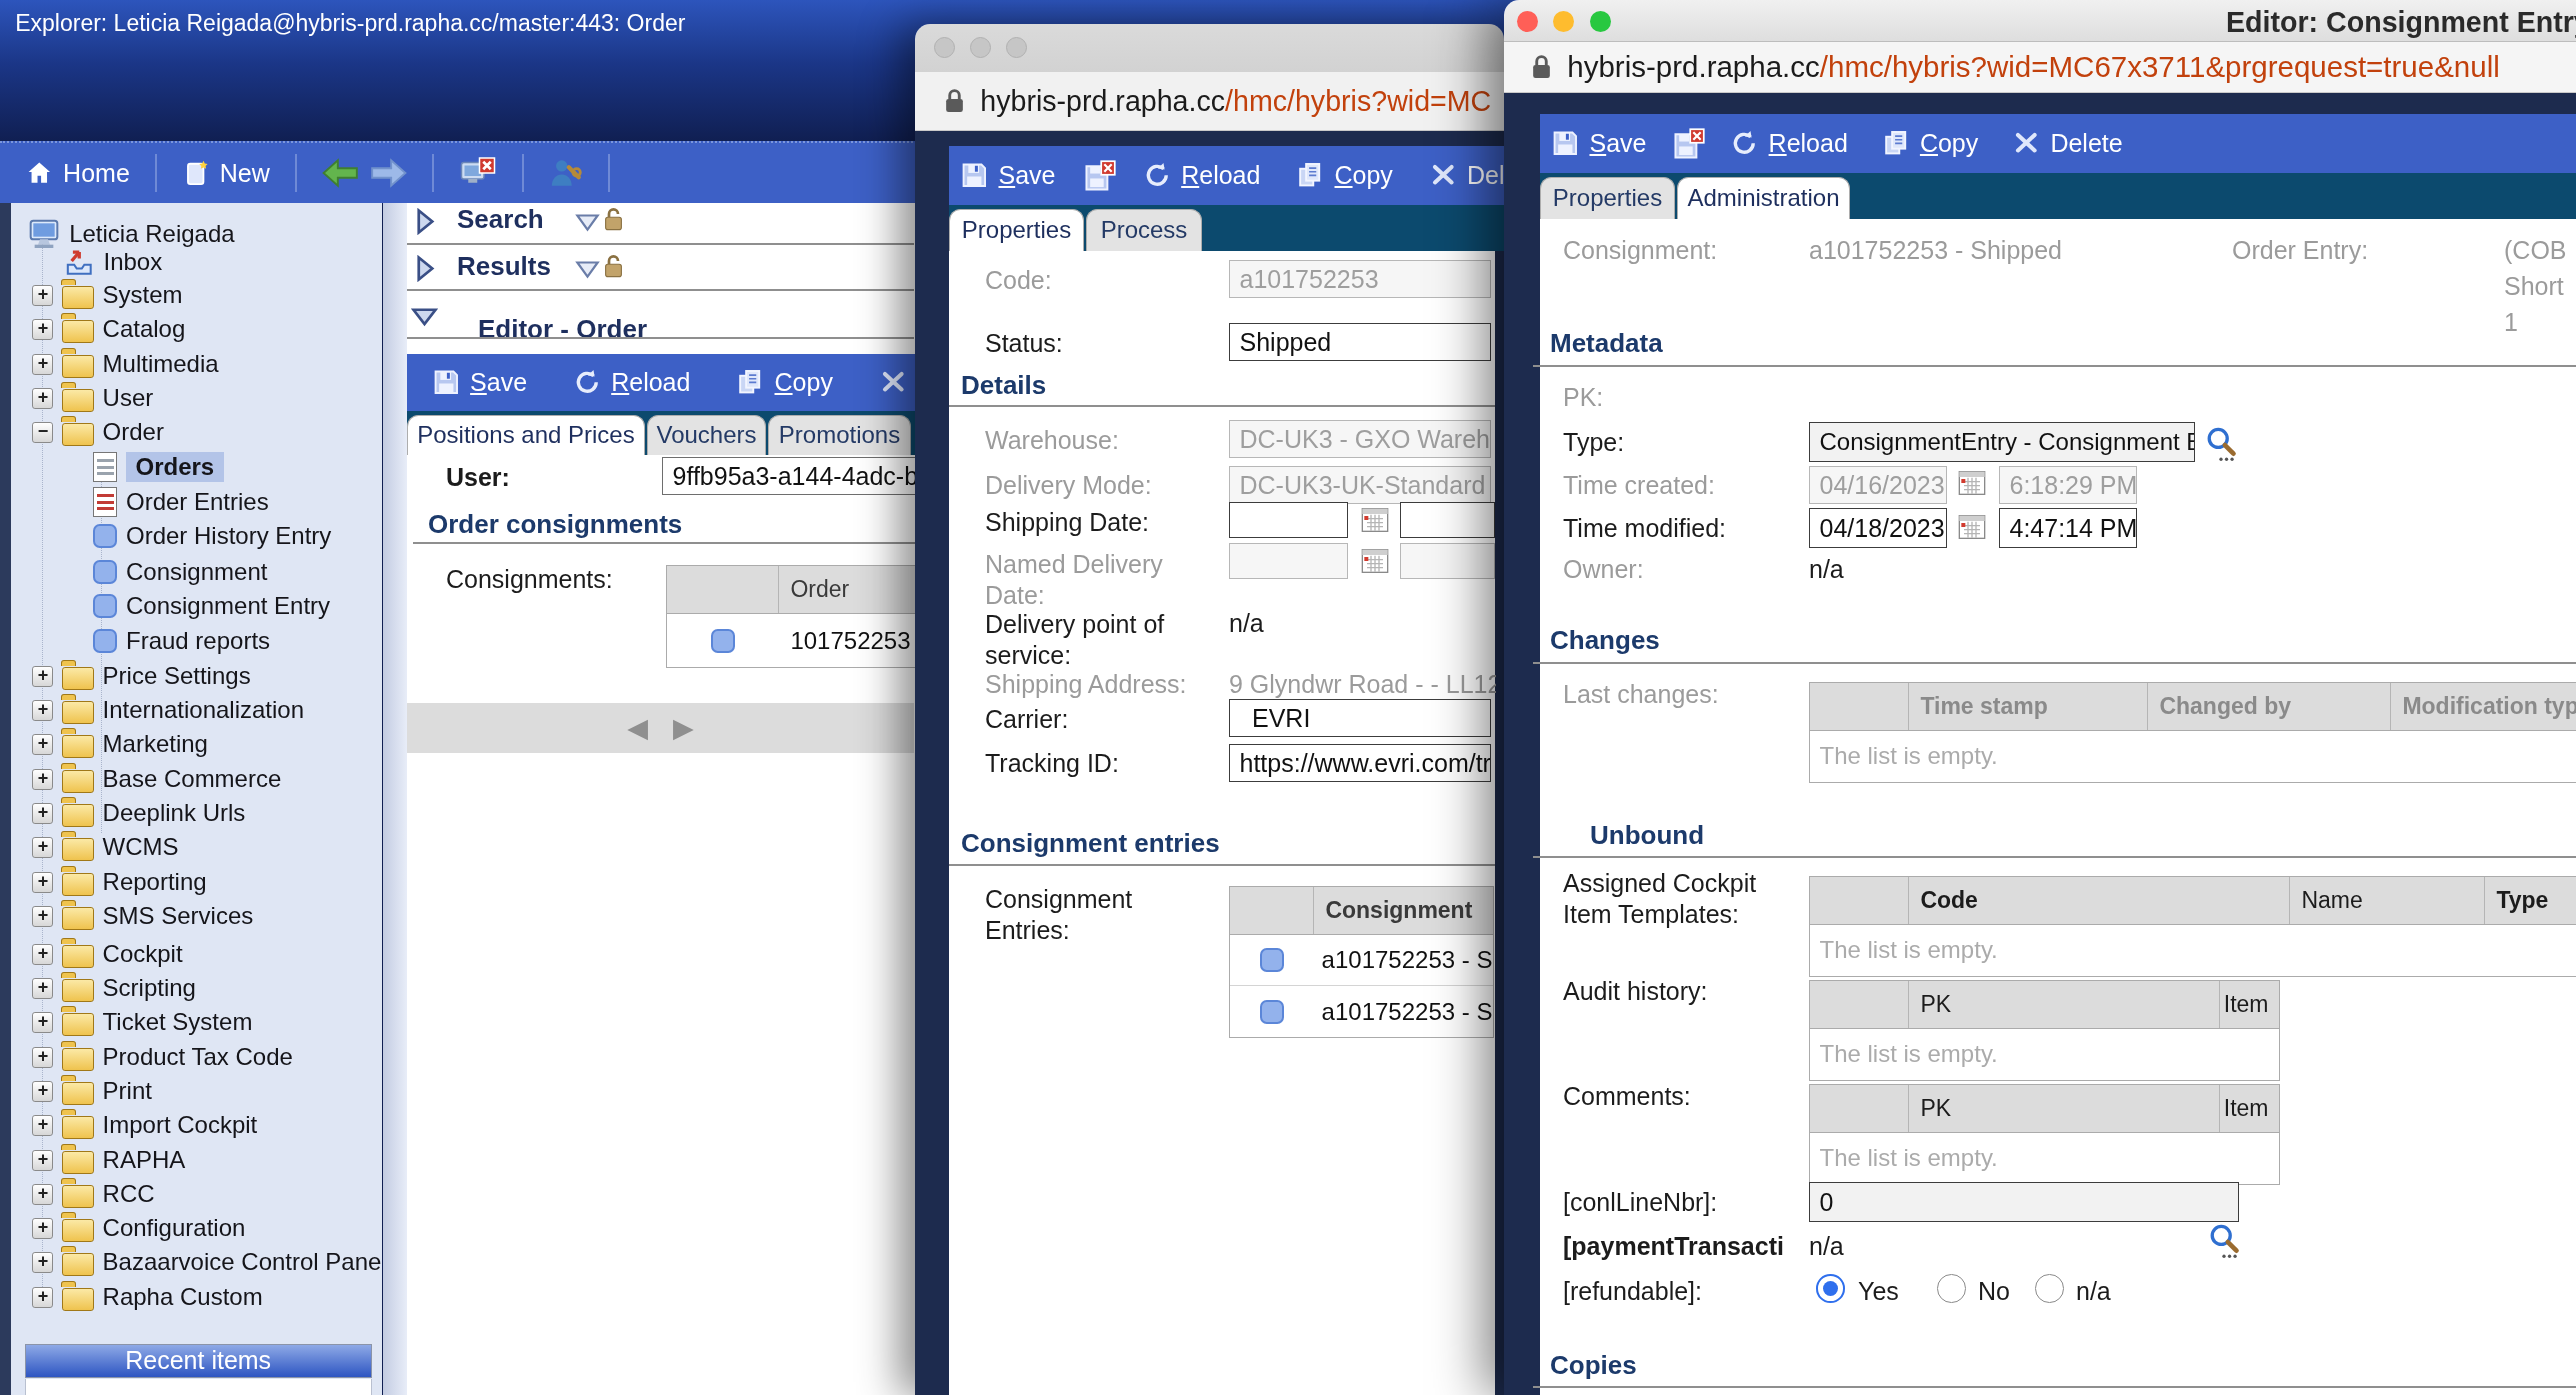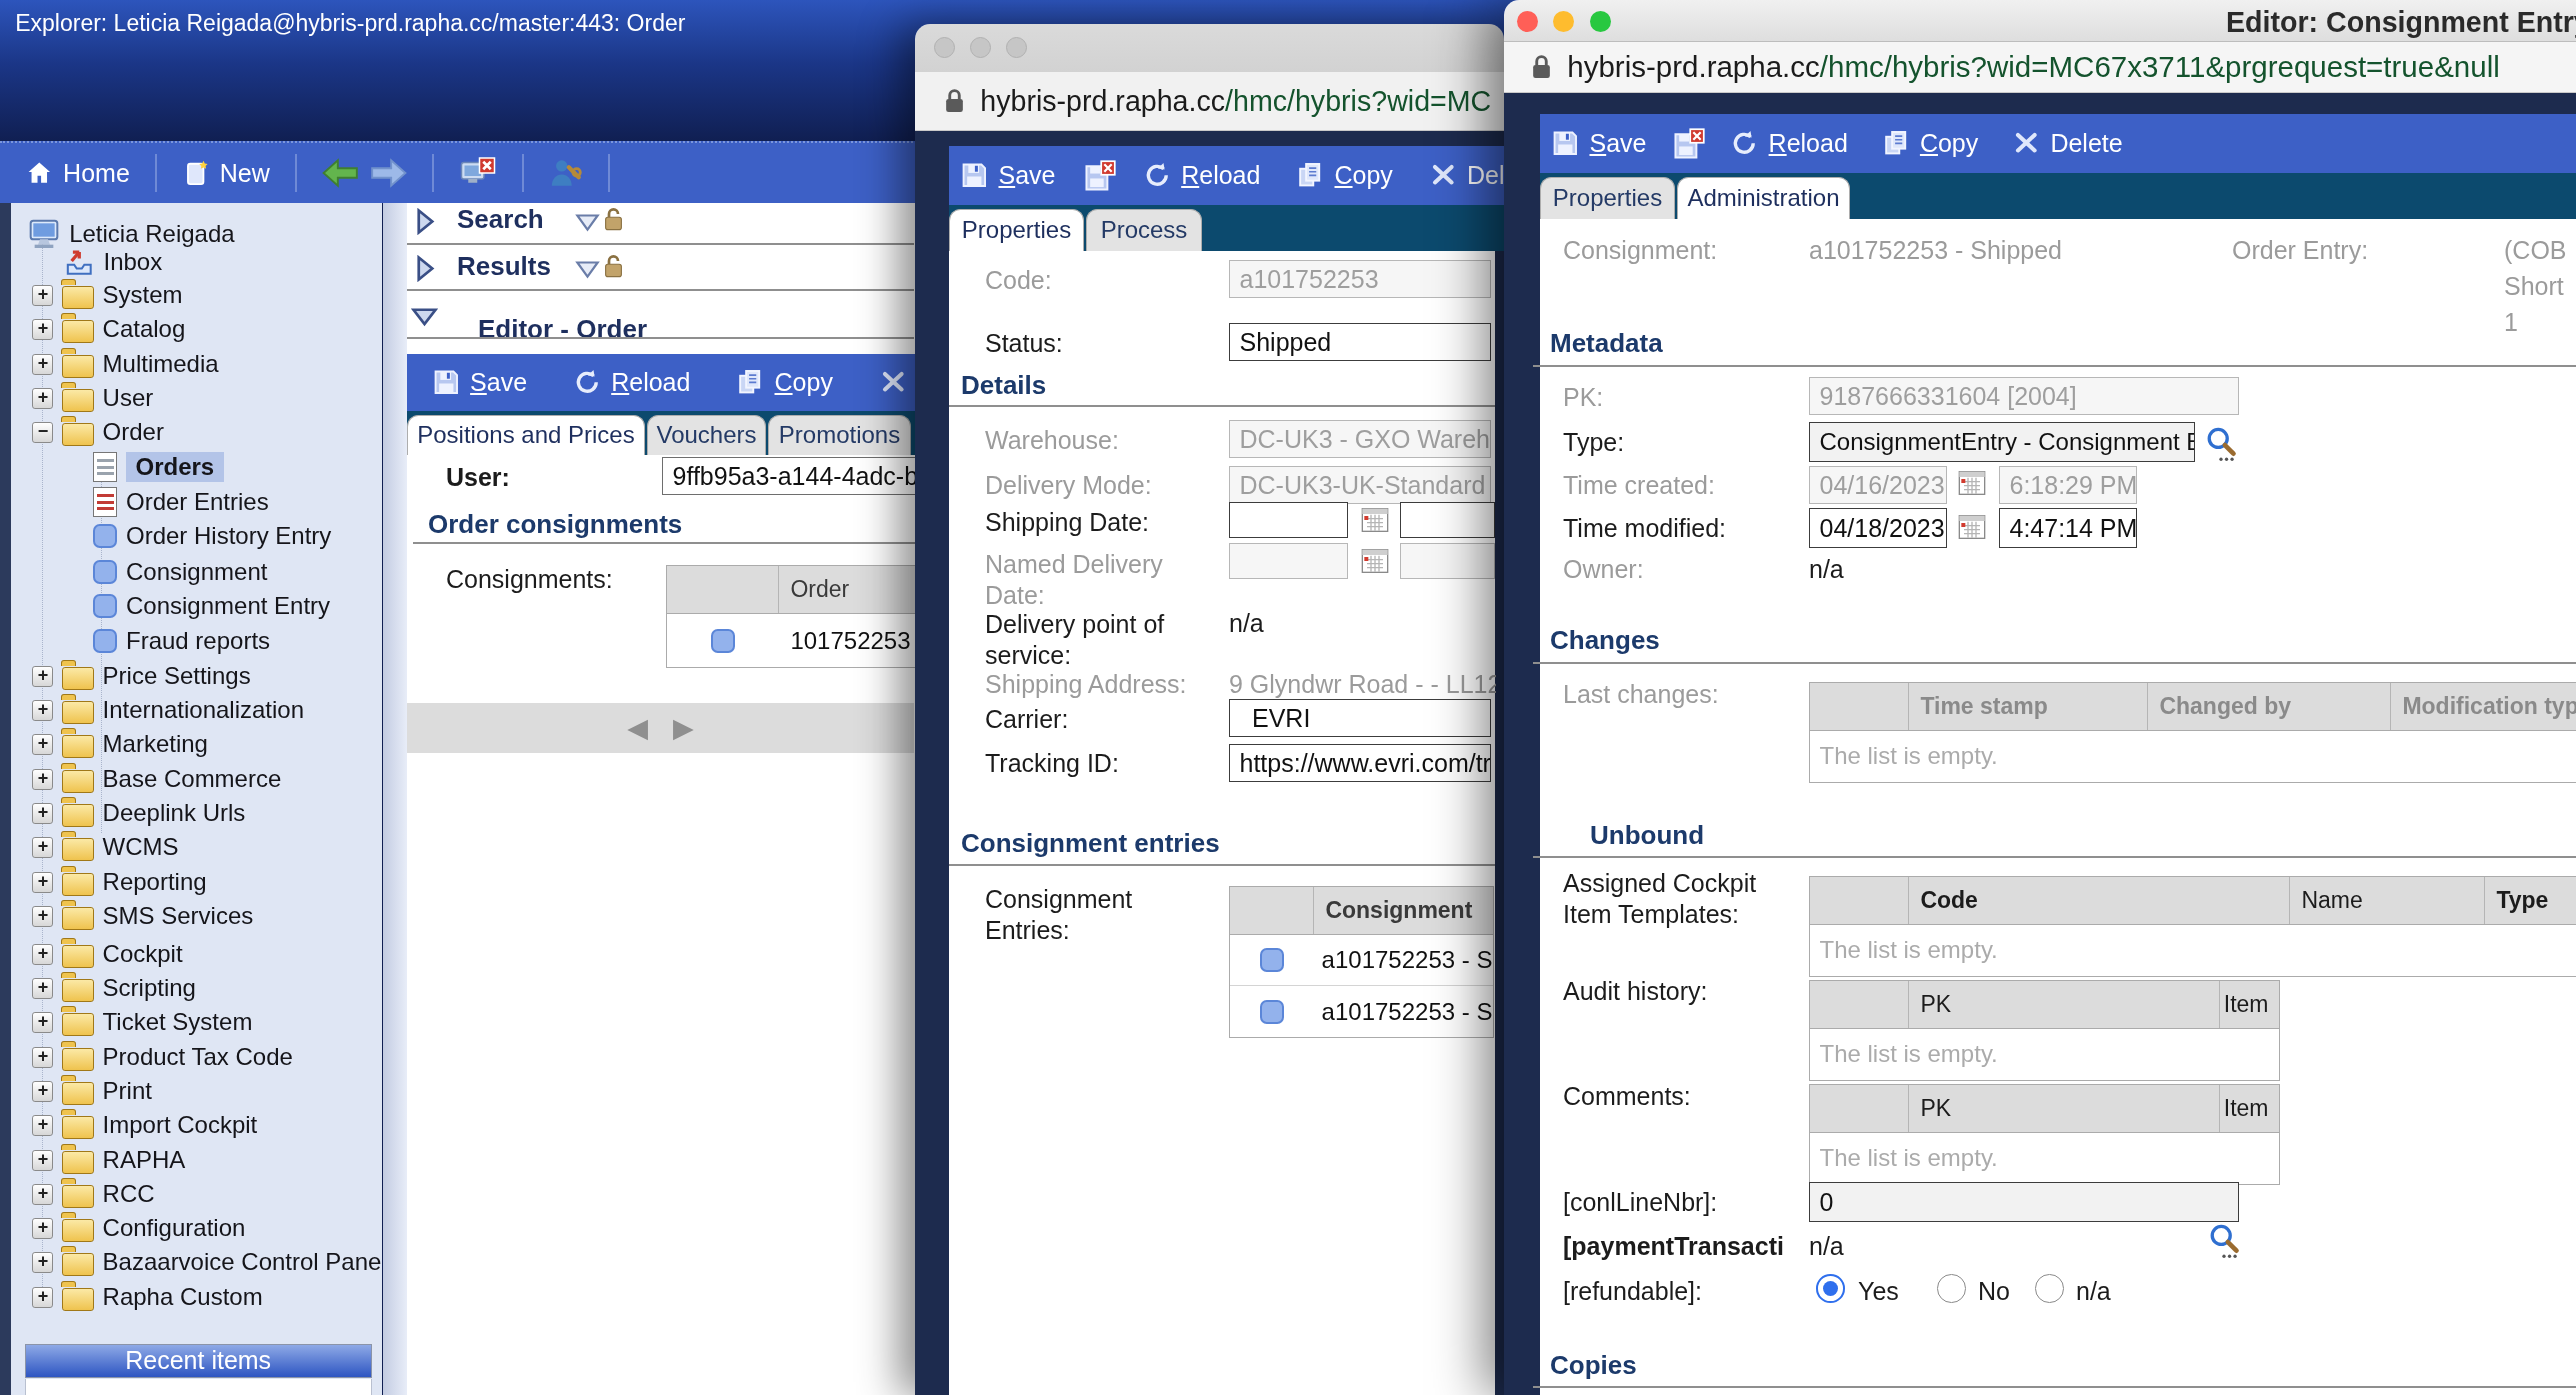--- a/index.html
+++ b/index.html
@@ -83,21 +83,21 @@
   .bwin { position:absolute; overflow:hidden; }
   #win-mid { left:915px; top:24px; width:589px; height:1372px; border-radius:15.2px 15.2px 0 0;
     box-shadow:-15.2px 0 42px rgba(0,0,0,.45); }
   #win-front { left:1504px; top:0; width:1072px; height:1396px; border-radius:15.2px 0 0 0;
     box-shadow:-19px 0 52px rgba(0,0,0,.5); }
   .wtitle { position:absolute; left:0; right:0; }
   .lights { position:absolute; display:flex; gap:15.2px; }
   .light { width:21px; height:21px; border-radius:50%; }
   .urlbar { position:absolute; left:0; right:0; display:flex; align-items:center; border-bottom:1.9px solid #c9c9c9; }
   .urltext { font-size:28.6px; white-space:nowrap; overflow:hidden; }
-  .urlhost { color:#1b1b1b; } .urlpath { color:#14532d; }
+  .urlhost { color:#1b1b1b; } .urlpath { color:#c2410c; }
   .navy { position:absolute; background:#1d2b4e; }
   .winwhite { position:absolute; background:#fff; }
   .wintitle-text { position:absolute; font-weight:700; font-size:28.6px; color:#2a2a2a; white-space:nowrap; overflow:hidden; }
 
   .rad { position:absolute; width:28.6px; height:28.6px; border-radius:50%; border:1.9px solid #8a8a8a; background:#fff; }
   .rad.sel { border:2.9px solid #2f6fed; }
   .rad.sel::after { content:""; position:absolute; inset:4.8px; background:#2f6fed; border-radius:50%; }
   .radlbl { position:absolute; font-size:25px; color:#1c1c1c; }
   svg { display:block; }
 </style>
@@ -642,21 +642,20 @@
   <span class="flabel gray" style="left:305px; top:236px;">a101752253 - Shipped</span>
   <span class="flabel gray" style="left:728px; top:236px;">Order Entry:</span>
   <span class="flabel gray" style="left:1000px; top:236px;">(COB</span>
   <span class="flabel gray" style="left:1000px; top:272px;">Short</span>
   <span class="flabel gray" style="left:1000px; top:308px;">1</span>
 
   <span class="navyhdr" style="left:46px; top:328px;">Metadata</span>
   <div class="hr" style="left:28.6px; top:365px; width:1043px;"></div>
 
   <span class="flabel gray" style="left:59px; top:383px;">PK:</span>
-  <div class="inp dis" style="left:305px; top:377px; width:430px; height:38px;">9187666331604 [2004]</div>
 
   <span class="flabel" style="left:59px; top:428px;">Type:</span>
   <div class="inp lite" style="left:305px; top:422px; width:386px; height:40px; border-color:#3c3c3c; font-size:24px;">ConsignmentEntry - Consignment Entry</div>
   <svg class="abs" style="left:700px; top:426px;" width="34" height="36" viewBox="0 0 24 26">
       <circle cx="10" cy="9" r="6.5" fill="none" stroke="#2f6fd0" stroke-width="2.4"></circle>
       <line x1="14.8" y1="13.8" x2="21" y2="20" stroke="#9a6b2f" stroke-width="3.4" stroke-linecap="round"></line>
       <circle cx="12" cy="24" r="1.2" fill="#555"></circle>
       <circle cx="16" cy="24" r="1.2" fill="#555"></circle>
       <circle cx="20" cy="24" r="1.2" fill="#555"></circle>
     </svg>

